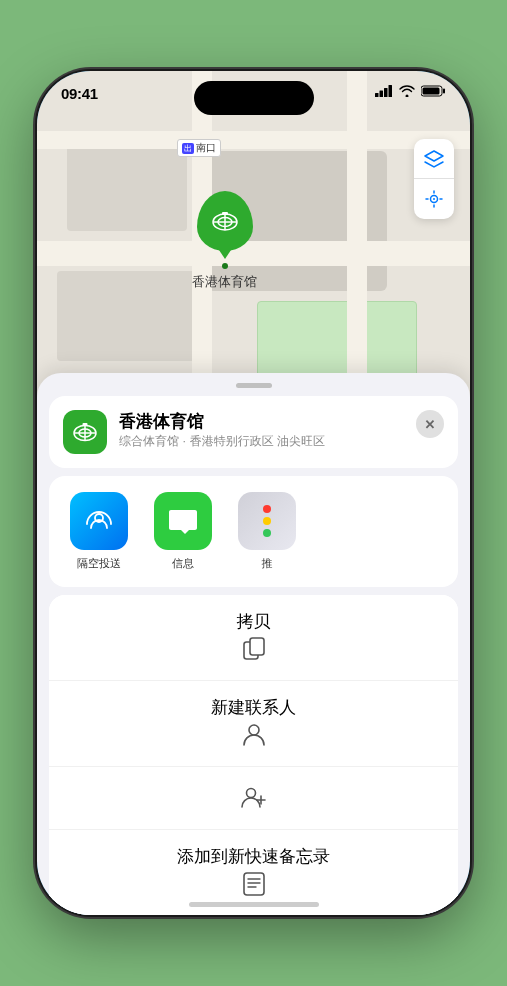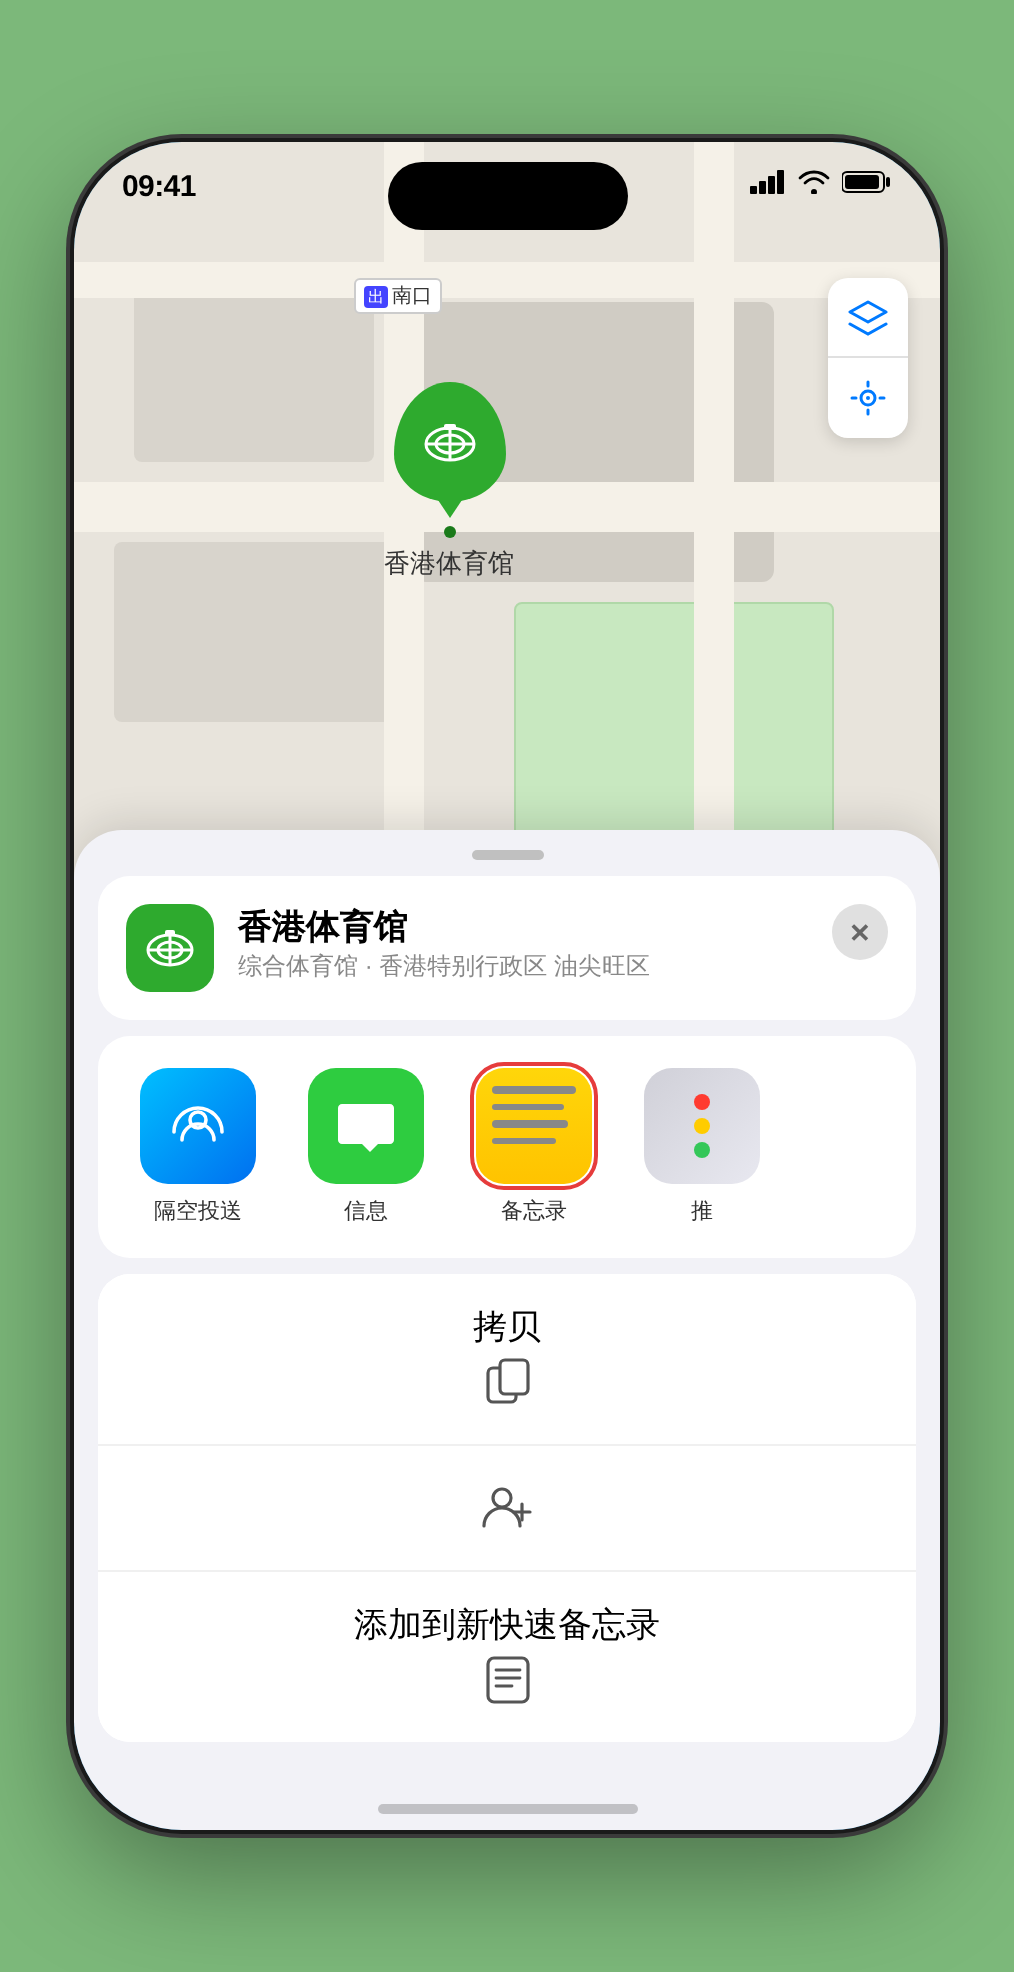--- a/index.html
+++ b/index.html
@@ -460,29 +460,20 @@
       <div class="share-item">
         <div class="share-icon-wrap share-icon-message">
           <svg width="32" height="30" viewBox="0 0 32 30" fill="none">
             <path d="M4 4h24c1.1 0 2 .9 2 2v16c0 1.1-.9 2-2 2h-6l-4 4-4-4H4c-1.1 0-2-.9-2-2V6c0-1.1.9-2 2-2z" fill="white"></path>
           </svg>
         </div>
         <span class="share-label">信息</span>
       </div>
 
 
-      <div class="share-item">
-        <div style="width:58px;height:58px;border-radius:14px;background:linear-gradient(180deg,#ffd60a 0%,#ffc300 100%);display:flex;flex-direction:column;padding:9px 8px 6px;gap:5px;outline:2.5px solid #e63c3c;outline-offset:1px;">
-          <div style="height:3.5px;background:#888;border-radius:2px;width:100%;"></div>
-          <div style="height:3.5px;background:#888;border-radius:2px;width:85%;"></div>
-          <div style="height:3.5px;background:#888;border-radius:2px;width:90%;"></div>
-          <div style="height:3.5px;background:#888;border-radius:2px;width:75%;"></div>
-        </div>
-        <span class="share-label">备忘录</span>
-      </div>
 
       <div class="share-item">
         <div class="share-icon-wrap" style="background:linear-gradient(135deg,#d0d0d8,#e8e8f0);">
           <div class="more-dots">
             <div class="more-dot more-dot-red"></div>
             <div class="more-dot more-dot-yellow"></div>
             <div class="more-dot more-dot-green"></div>
           </div>
         </div>
         <span class="share-label">推</span>
@@ -494,20 +485,29 @@
       <div class="action-item">
         <span class="action-label">拷贝</span>
         <div class="action-icon">
           <svg width="22" height="24" viewBox="0 0 22 24" fill="none">
             <rect x="1" y="5" width="14" height="17" rx="2.5" stroke="#555" stroke-width="1.6" fill="none"></rect>
             <rect x="7" y="1" width="14" height="17" rx="2.5" stroke="#555" stroke-width="1.6" fill="white"></rect>
           </svg>
         </div>
       </div>
 
+      <div class="action-item">
+        <span class="action-label">新建联系人</span>
+        <div class="action-icon">
+          <svg width="22" height="24" viewBox="0 0 22 24" fill="none">
+            <circle cx="11" cy="7" r="5" stroke="#555" stroke-width="1.6" fill="none"></circle>
+            <path d="M1 22c0-5.5 4.5-10 10-10s10 4.5 10 10" stroke="#555" stroke-width="1.6" fill="none" stroke-linecap="round"></path>
+          </svg>
+        </div>
+      </div>
 
       <div class="action-item">
         <div class="action-icon">
           <svg width="26" height="24" viewBox="0 0 26 24" fill="none">
             <circle cx="10" cy="7" r="4.5" stroke="#555" stroke-width="1.6" fill="none"></circle>
             <path d="M1 21c0-5 4-9 9-9s9 4 9 9" stroke="#555" stroke-width="1.6" fill="none" stroke-linecap="round"></path>
             <path d="M20 10v8M16 14h8" stroke="#555" stroke-width="1.6" stroke-linecap="round"></path>
           </svg>
         </div>
       </div>

